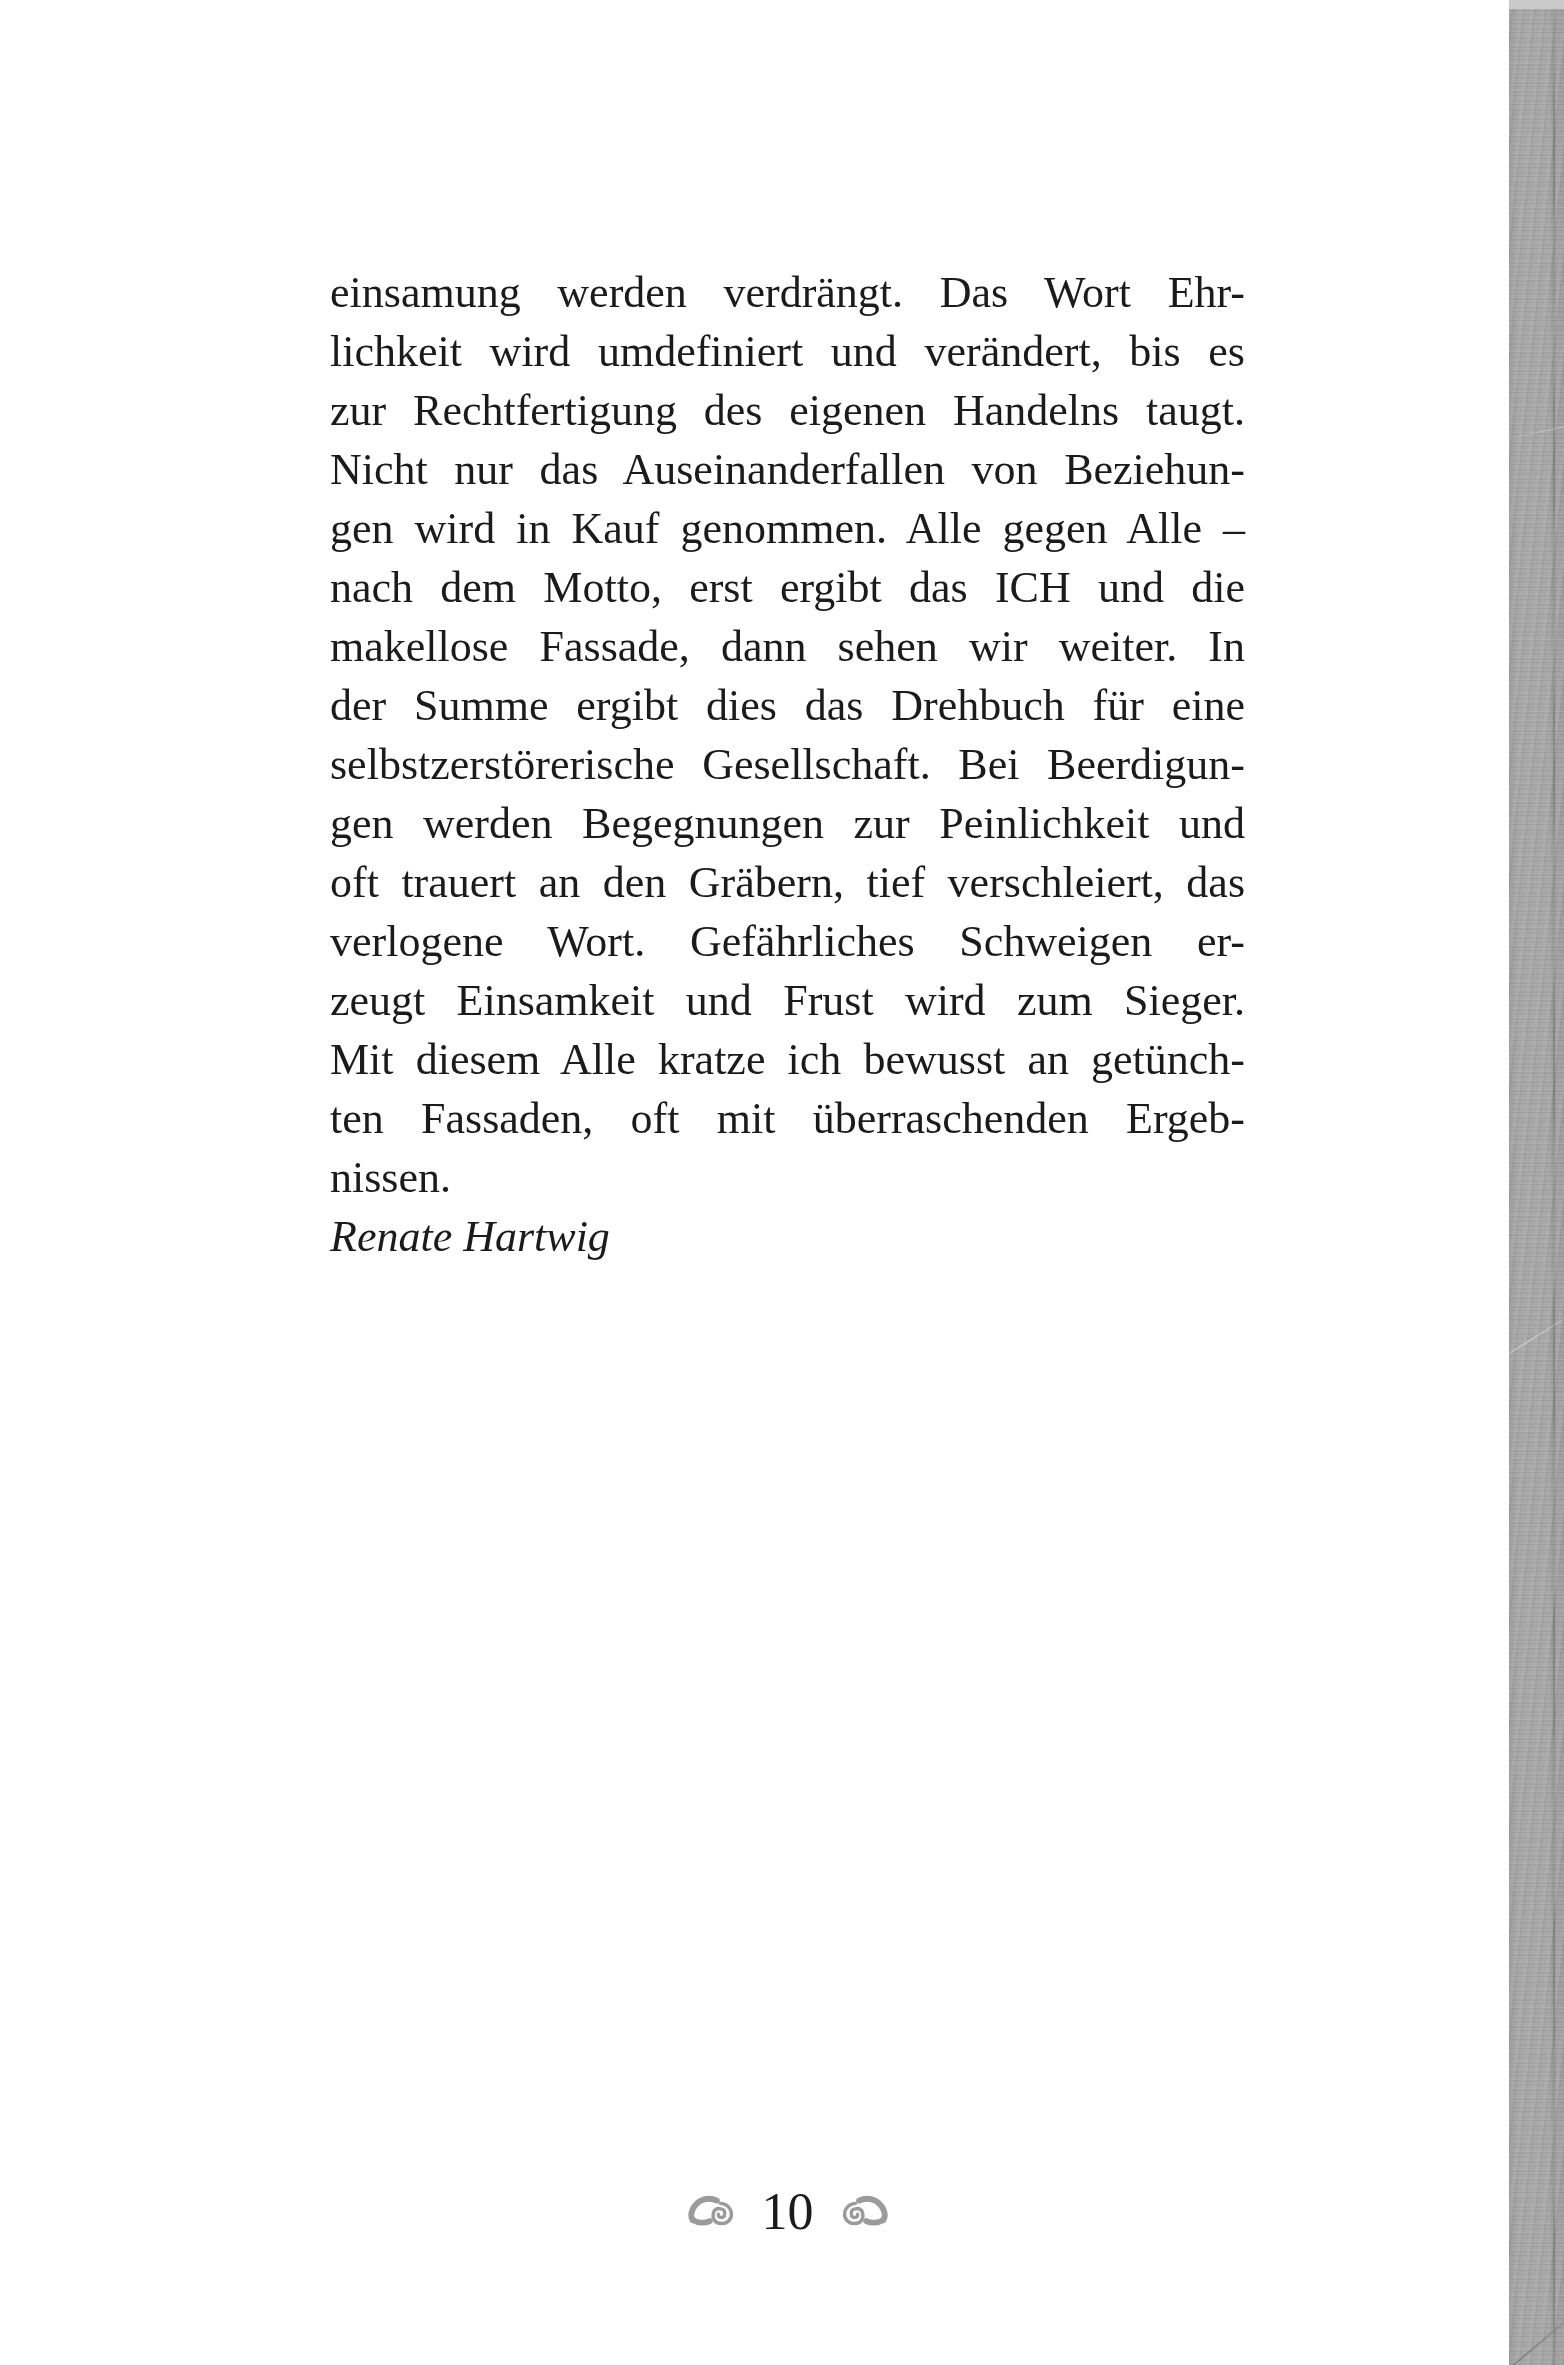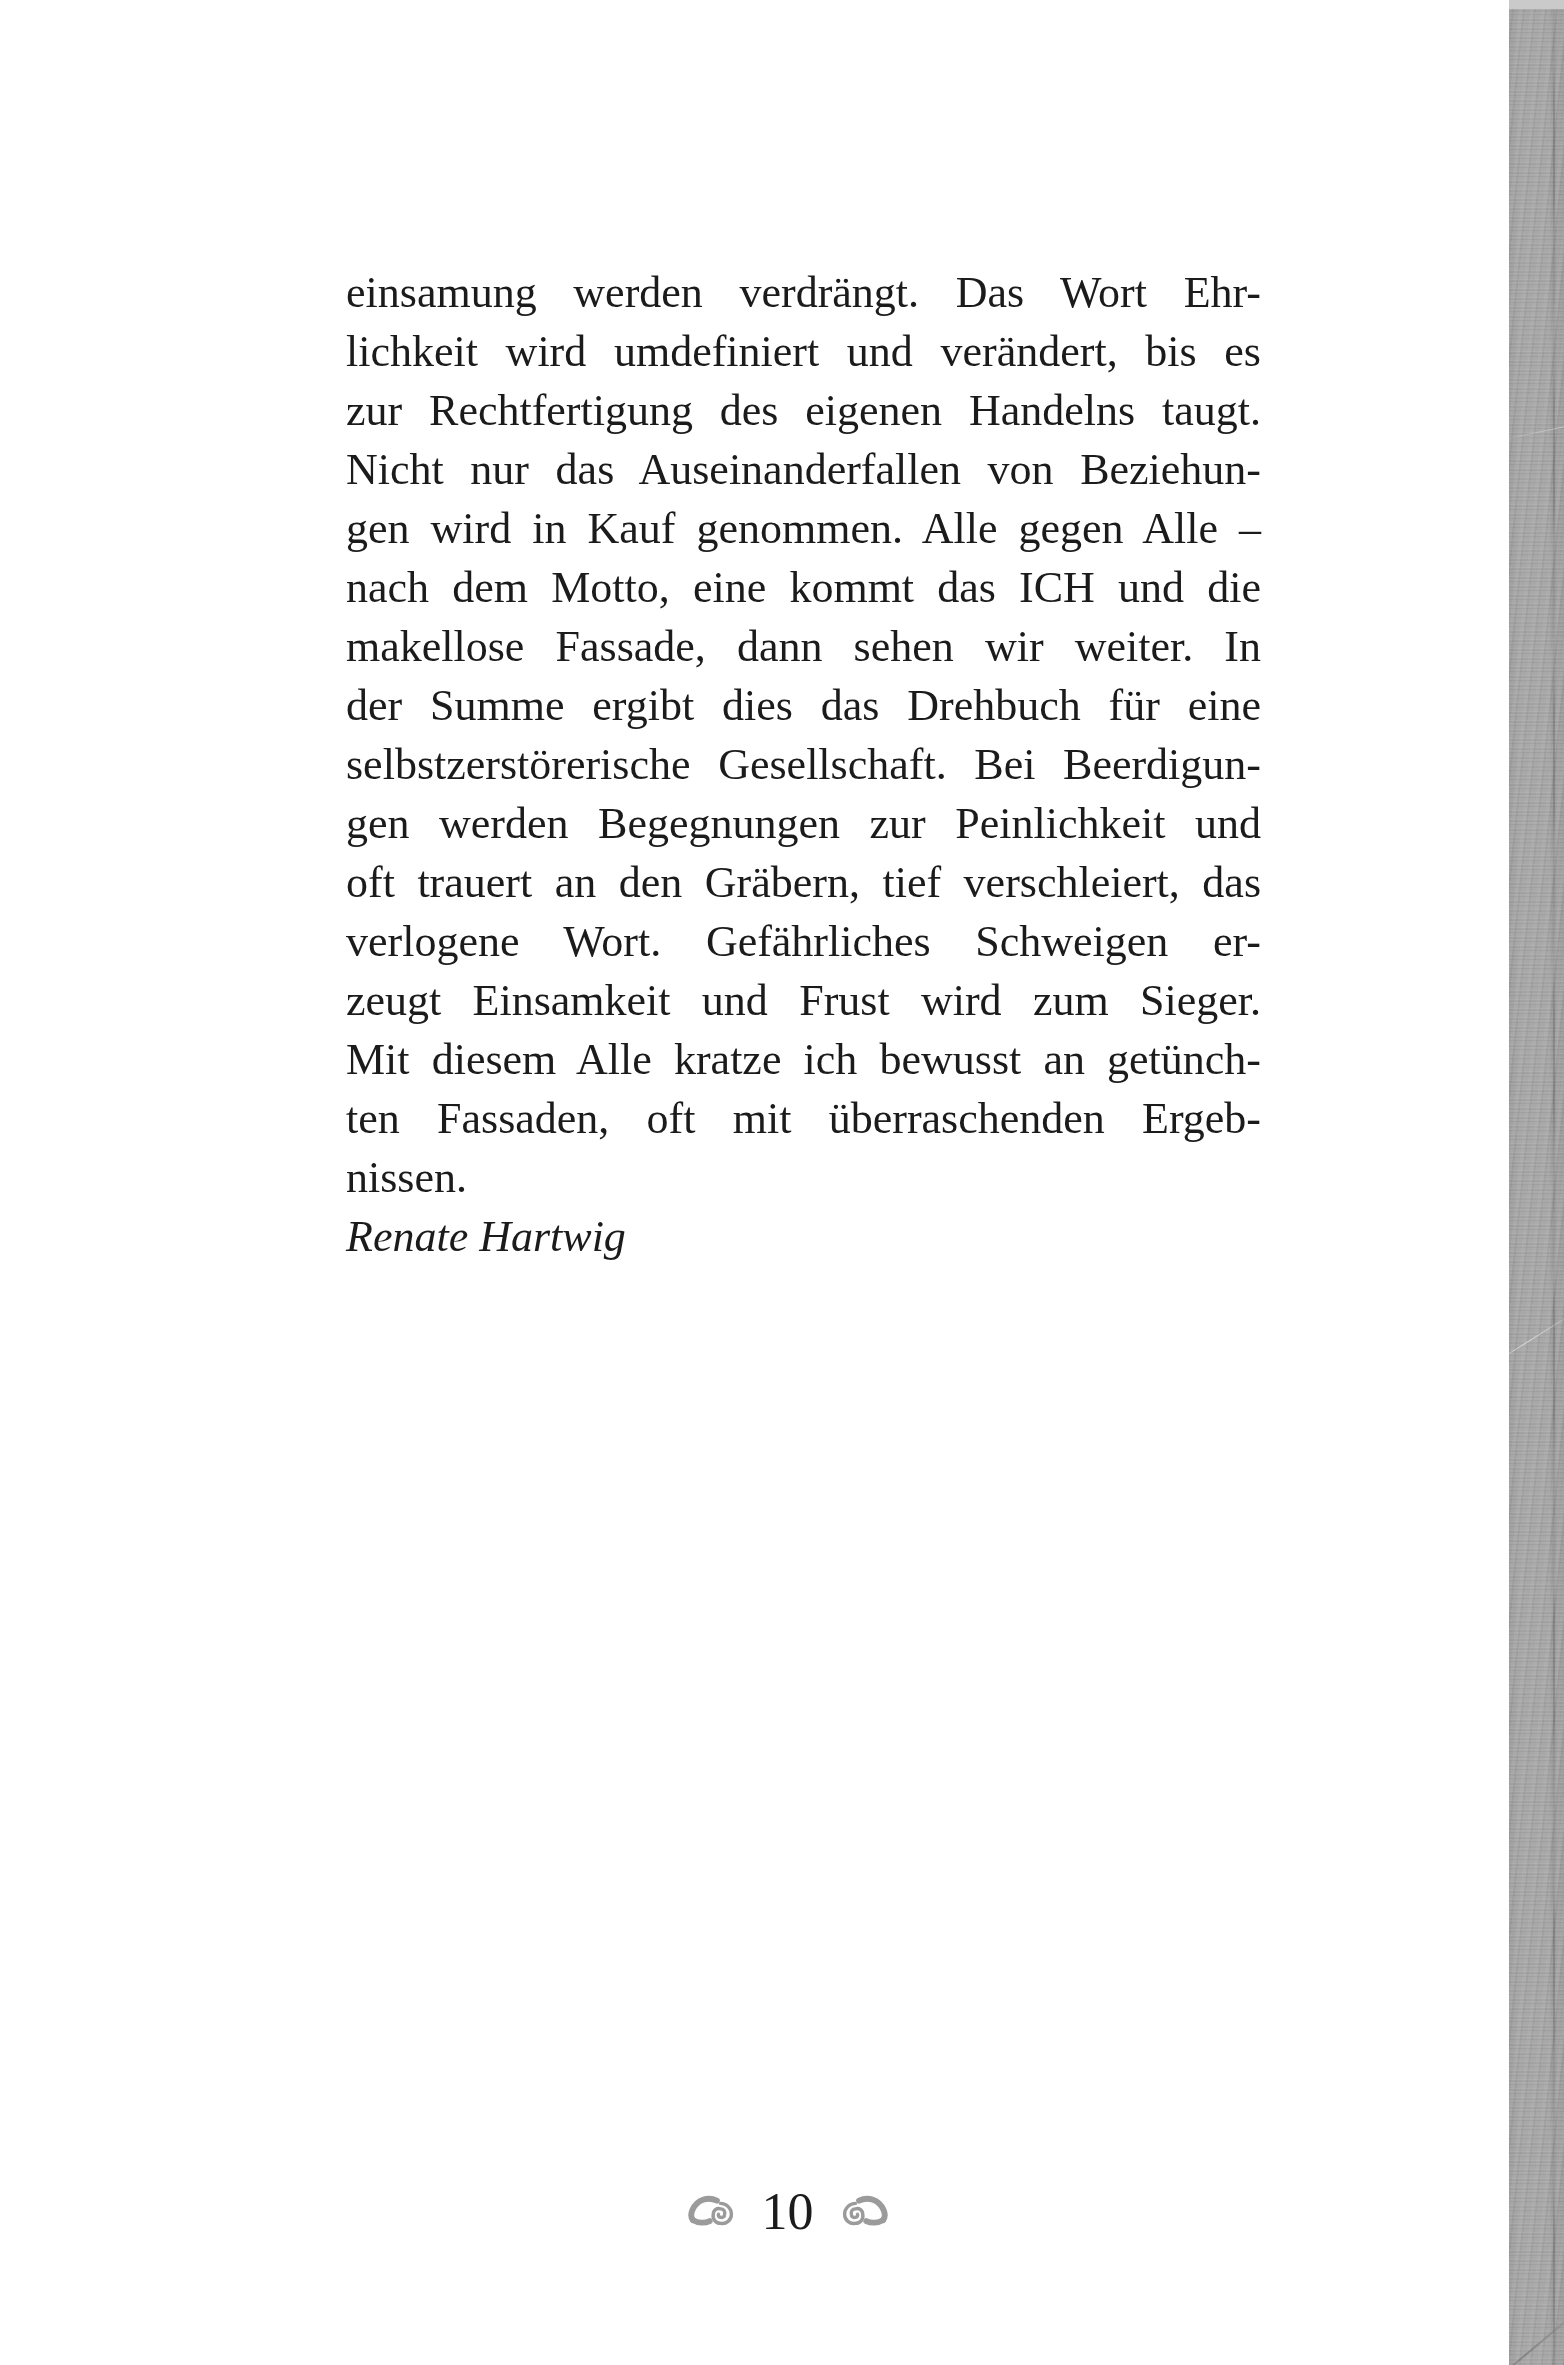--- a/index.html
+++ b/index.html
@@ -24,21 +24,20 @@
 
   
   .text-block {
     position: absolute;
     left: 330px;
     top: 263px;
     width: 915px;
     font-size: 44px;
     line-height: 59px;
     color: var(--text);
-    margin-left: 16px;
   }
   .text-block .line {
     text-align: justify;
     text-align-last: justify;
     white-space: nowrap;
     overflow: visible;
   }
   .text-block .line.last {
     text-align: right;
     text-align-last: left;
@@ -132,21 +131,21 @@
 <body>
 
 <div class="page">
 
   <div class="text-block">
     <div class="line">einsamung werden verdrängt. Das Wort Ehr-</div>
     <div class="line">lichkeit wird umdefiniert und verändert, bis es</div>
     <div class="line">zur Rechtfertigung des eigenen Handelns taugt.</div>
     <div class="line">Nicht nur das Auseinanderfallen von Beziehun-</div>
     <div class="line">gen wird in Kauf genommen. Alle gegen Alle –</div>
-    <div class="line">nach dem Motto, eine kommt das ICH und die</div>
+    <div class="line">nach dem Motto, erst ergibt das ICH und die</div>
     <div class="line">makellose Fassade, dann sehen wir weiter. In</div>
     <div class="line">der Summe ergibt dies das Drehbuch für eine</div>
     <div class="line">selbstzerstörerische Gesellschaft. Bei Beerdigun-</div>
     <div class="line">gen werden Begegnungen zur Peinlichkeit und</div>
     <div class="line">oft trauert an den Gräbern, tief verschleiert, das</div>
     <div class="line">verlogene Wort. Gefährliches Schweigen er-</div>
     <div class="line">zeugt Einsamkeit und Frust wird zum Sieger.</div>
     <div class="line">Mit diesem Alle kratze ich bewusst an getünch-</div>
     <div class="line">ten Fassaden, oft mit überraschenden Ergeb-</div>
     <div class="line last">nissen.</div>

